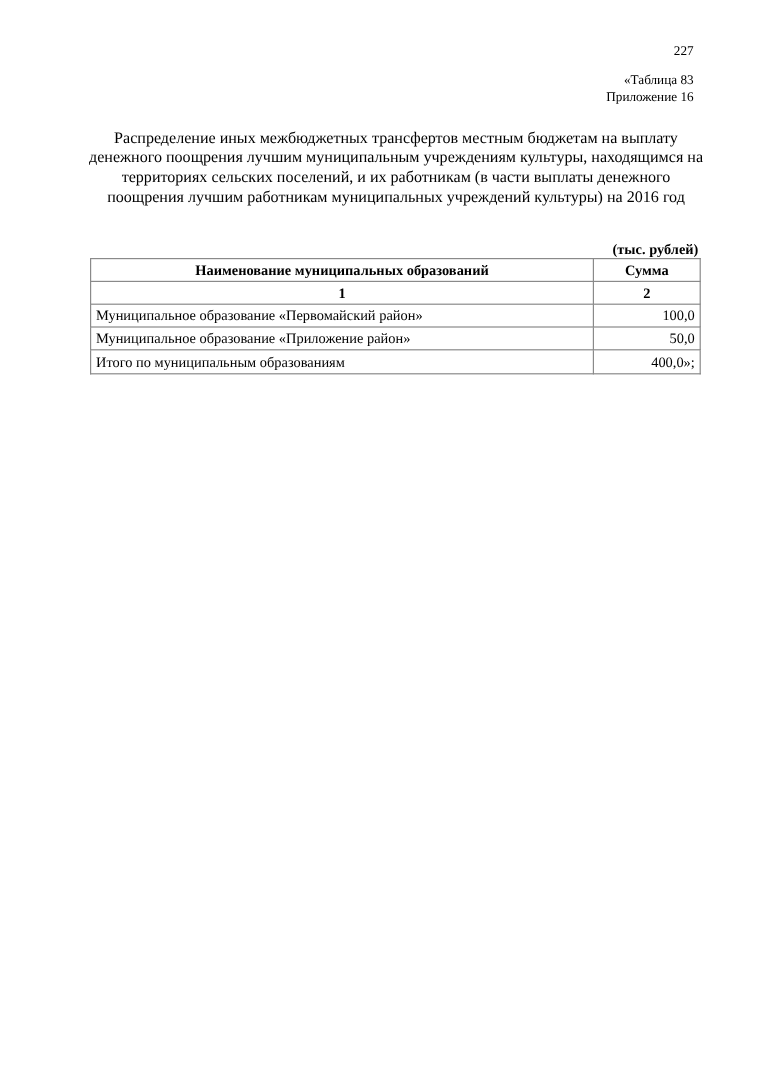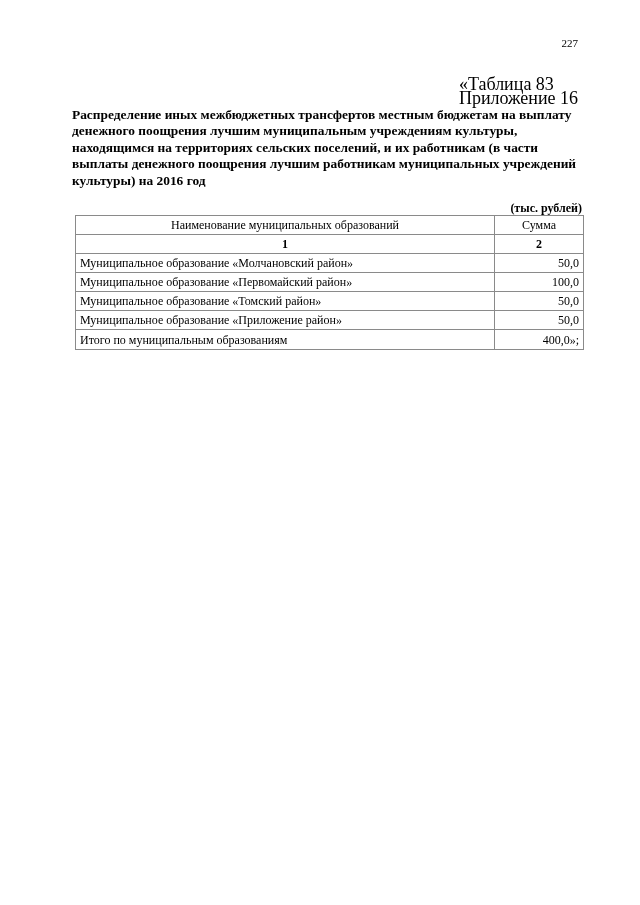--- a/index.html
+++ b/index.html
@@ -4,38 +4,38 @@
   <style>
     html, body { margin: 0; padding: 0; background: #ffffff; }
     body {
       width: 640px; height: 905px; position: relative; overflow: hidden;
       font-family: "Liberation Serif", "DejaVu Serif", serif; color: #000;
     }
     .page-number {
       position: absolute; right: 62px; top: 37px; font-size: 11px;
     }
     .appendix {
-      position: absolute; right: 62px; top: 77px; text-align: left;
-      font-size: 18px; line-height: 14px;
+      position: absolute; right: 62px; top: 60px; text-align: right;
+      font-size: 11px; line-height: 14px;
     }
     .title {
       position: absolute; left: 72px; width: 516px; top: 107px;
-      font-weight: bold; font-size: 13.4px; line-height: 16.4px;
+      text-align: center; font-weight: normal; font-size: 13.4px; line-height: 16.4px;
     }
     .units {
       position: absolute; right: 58px; top: 201px; font-size: 12px; font-weight: bold;
     }
     table {
       position: absolute; left: 75px; top: 215px; width: 509px;
       border-collapse: collapse; font-size: 12px;
     }
     td, th {
       border: 1px solid #8a8a8a; padding: 0 4px; height: 18px; line-height: 18px;
     }
-    th { font-weight: normal; text-align: center; }
+    th { font-weight: bold; text-align: center; }
     td.num { text-align: right; width: 80px; }
     td.idx { text-align: center; font-weight: bold; }
     tr.total td { font-weight: normal; height: 19px; }
   </style>
 </head>
 <body>
 
 <div class="page-number">227</div>
 
 <div class="appendix">
@@ -51,30 +51,22 @@
   <tbody>
       <tr>
     <th>Наименование муниципальных образований</th>
     <th style="width:80px">Сумма</th>
   </tr>
   <tr>
     <td class="idx">1</td>
     <td class="idx">2</td>
   </tr>
   <tr>
-    <td>Муниципальное образование «Молчановский район»</td>
-    <td class="num">50,0</td>
-  </tr>
-  <tr>
     <td>Муниципальное образование «Первомайский район»</td>
     <td class="num">100,0</td>
-  </tr>
-  <tr>
-    <td>Муниципальное образование «Томский район»</td>
-    <td class="num">50,0</td>
   </tr>
   <tr>
     <td>Муниципальное образование «Приложение район»</td>
     <td class="num">50,0</td>
   </tr>
   <tr class="total">
     <td>Итого по муниципальным образованиям</td>
     <td class="num">400,0»;</td>
   </tr>
 </tbody>

